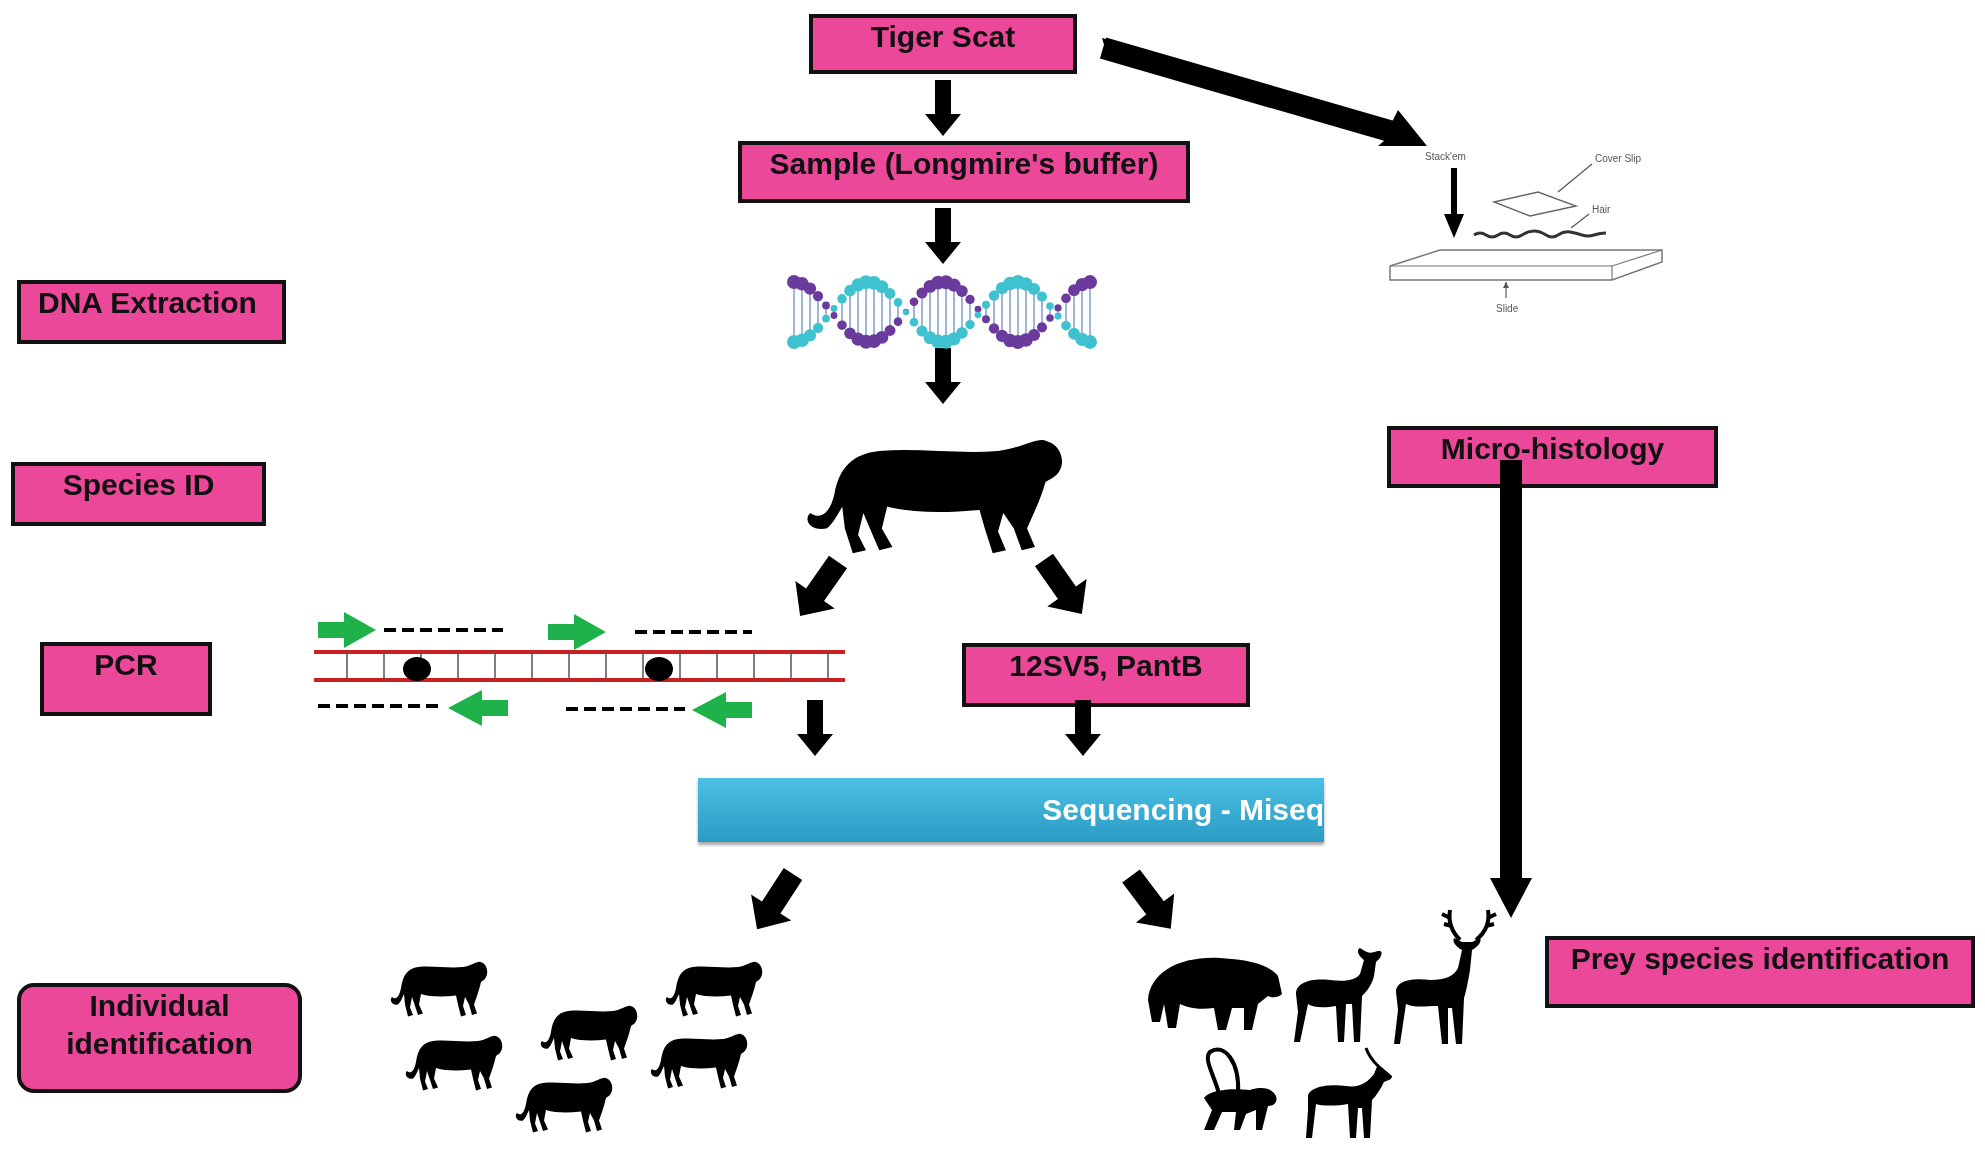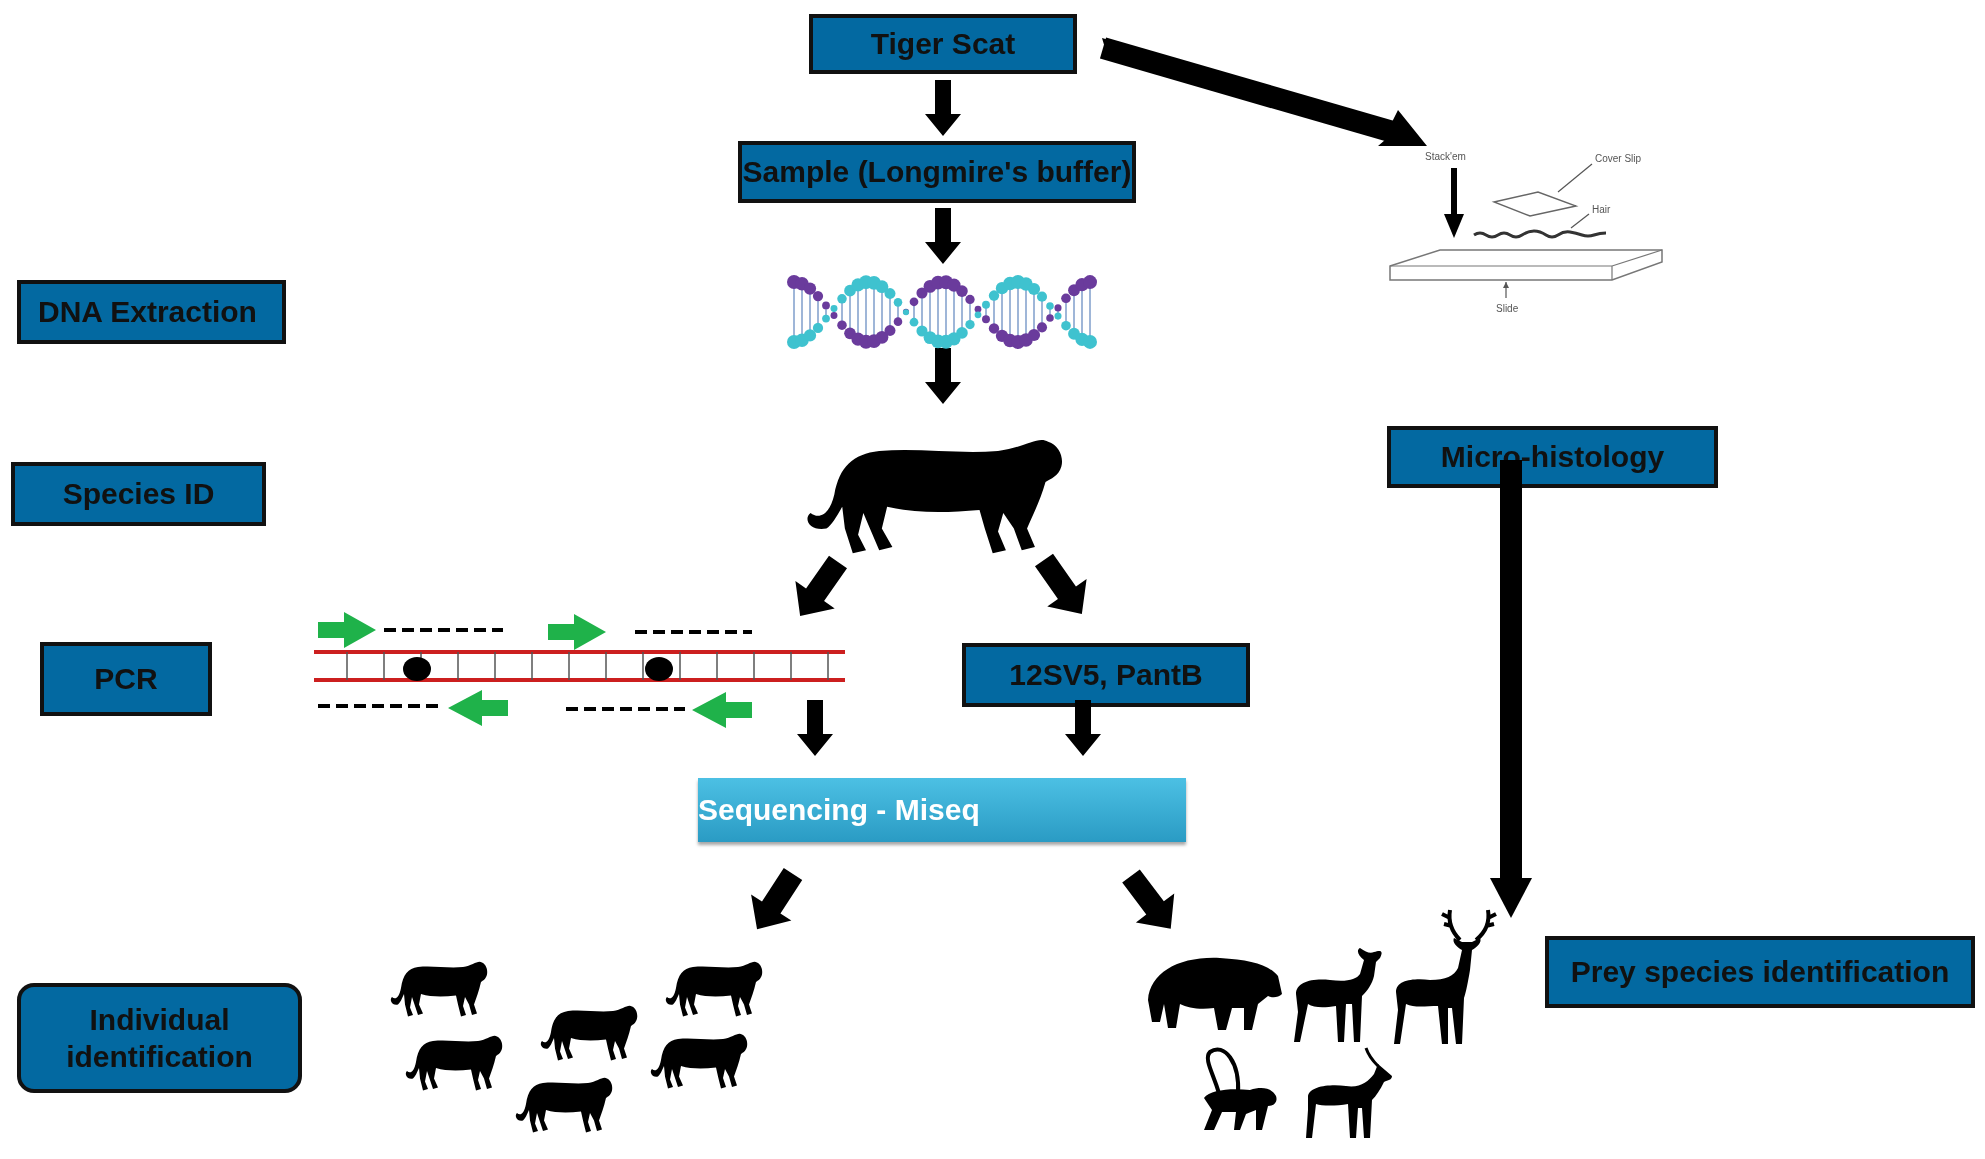--- a/index.html
+++ b/index.html
@@ -1,28 +1,28 @@
 <!DOCTYPE html>
 <html><head>
 <meta charset="utf-8">
 <style>
   html,body{margin:0;padding:0;background:#fff;}
   body{width:1985px;height:1159px;position:relative;overflow:hidden;font-family:"Liberation Sans","DejaVu Sans",sans-serif;}
-  .box{position:absolute;border:4px solid #111;background:#0369a1;box-sizing:border-box;display:flex;align-items:center;justify-content:center;text-align:center;font-weight:bold;color:#111;font-size:30px;line-height:1.25;}
+  .box{position:absolute;border:4px solid #111;background:#ec4899;box-sizing:border-box;display:flex;justify-content:center;text-align:center;font-weight:bold;color:#111;font-size:30px;line-height:1.25;}
   svg.layer{position:absolute;left:0;top:0;}
-  .seq{position:absolute;left:698px;top:778px;width:488px;height:64px;background:linear-gradient(#4cc0e4,#2a9bc4);box-shadow:0 3px 3px rgba(0,0,0,0.35);color:#fff;font-weight:bold;font-size:30px;display:flex;align-items:center;justify-content:flex-start;}
+  .seq{position:absolute;left:698px;top:778px;width:626px;height:64px;background:linear-gradient(#4cc0e4,#2a9bc4);box-shadow:0 3px 3px rgba(0,0,0,0.35);color:#fff;font-weight:bold;font-size:30px;display:flex;align-items:center;justify-content:flex-end;}
   .tiny{font-family:"Liberation Sans",sans-serif;font-size:10px;fill:#555;}
 </style>
 </head>
 <body>
 
 <div class="box" style="left:809px;top:14px;width:268px;height:60px;">
     <span>Tiger Scat</span>
   </div>
-<div class="box" style="left:738px;top:141px;width:398px;height:62px;">
+<div class="box" style="left:738px;top:141px;width:452px;height:62px;">
     <span>Sample (Longmire's buffer)</span>
   </div>
 <div class="box" style="left:17px;top:280px;width:269px;height:64px;justify-content:flex-start;padding-left:17px;">
     <span>DNA Extraction</span>
   </div>
 <div class="box" style="left:11px;top:462px;width:255px;height:64px;">
     <span>Species ID</span>
   </div>
 <div class="box" style="left:40px;top:642px;width:172px;height:74px;">
     <span>PCR</span>

